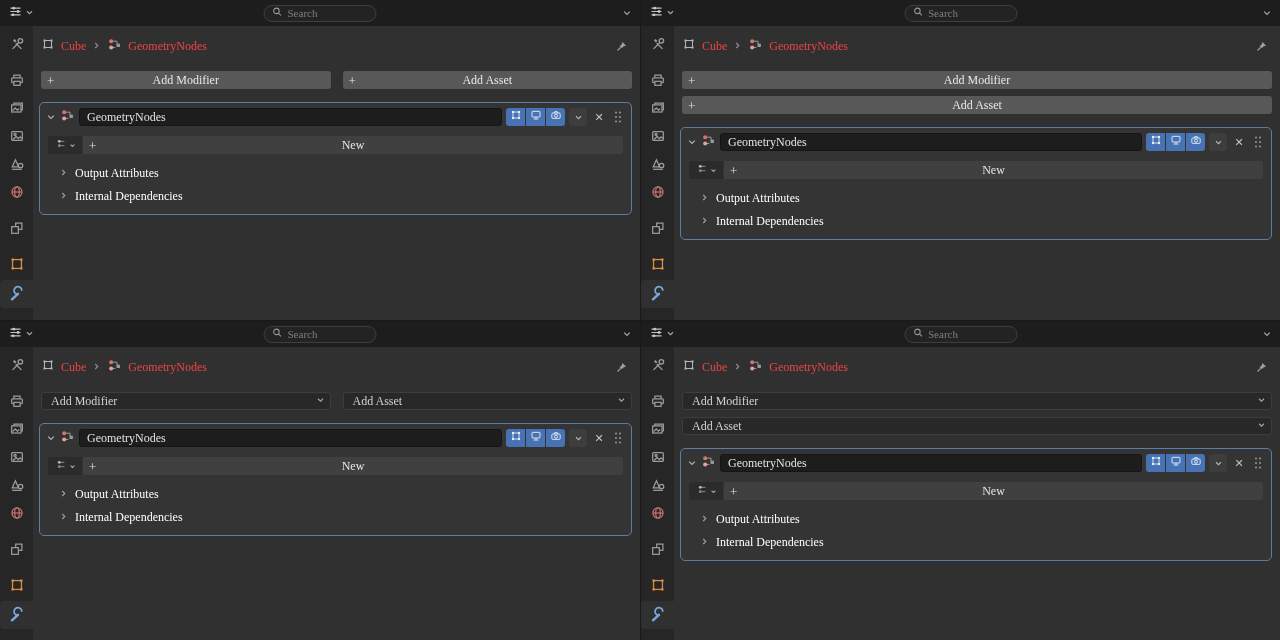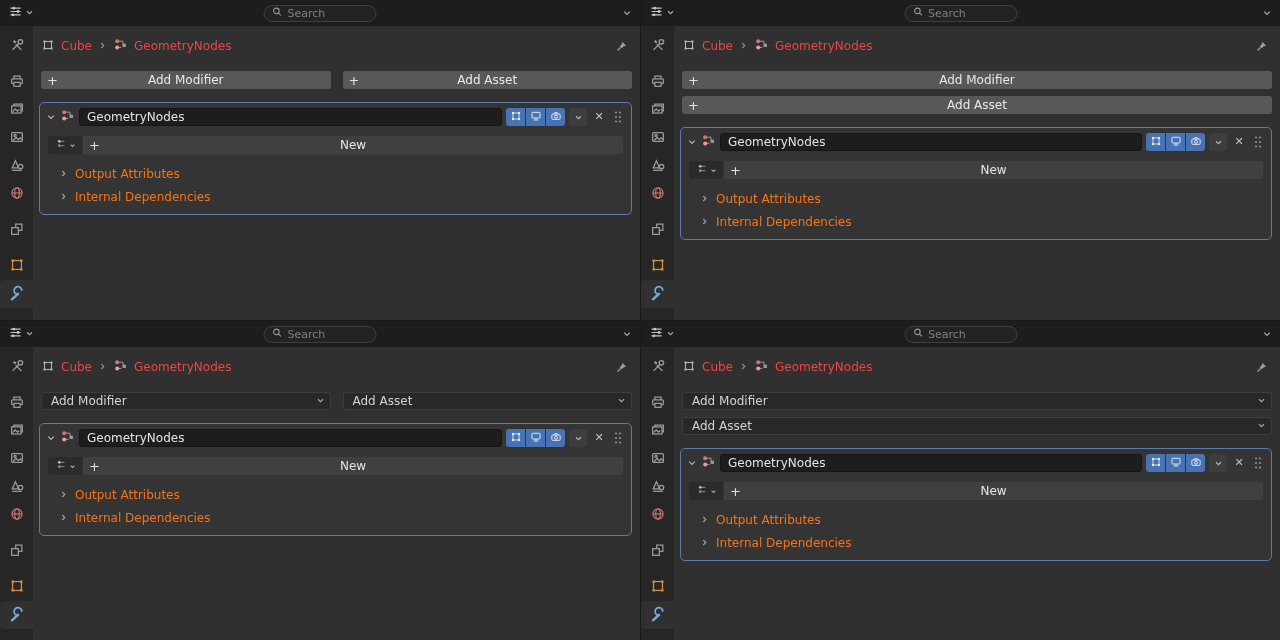--- a/index.html
+++ b/index.html
@@ -6,21 +6,21 @@
   body {
     width:1280px; height:640px; overflow:hidden;
     font-family:"DejaVu Sans","Liberation Sans",sans-serif;
     font-size:12px; color:#c9c9c9;
     -webkit-font-smoothing:antialiased;
   }
   .grid {
     display:grid;
     grid-template-columns:640px 640px;
     grid-template-rows:320px 320px;
-    width:1280px; height:640px;
+    width:1280px; height:640px;font-family:Liberation Serif, serif;
   }
   .quad {
     position:relative; width:640px; height:320px; background:#303030;
     overflow:hidden; display:flex; flex-direction:column; box-sizing:border-box;
   }
   .quad:nth-child(2), .quad:nth-child(4) { border-left:1px solid #191919; }
   .quad:nth-child(3), .quad:nth-child(4) { border-top:1px solid #191919; }
 
   
   .q-header {
@@ -117,21 +117,21 @@
   }
   .new-btn {
     flex:1; background:#404040; border-radius:0 3px 3px 0; position:relative;
     display:flex; align-items:center; justify-content:center; color:#e5e5e5;
   }
   .new-plus { position:absolute; left:6px; color:#e0e0e0; font-size:13px; line-height:1; }
 
   .sections { margin-top:8px; }
   .section-row {
     height:23px; display:flex; align-items:center; gap:7px;
-    padding-left:16px; color:#f97316;
+    padding-left:16px; color:#ffffff;
   }
 </style>
 </head>
 <body>
 
 <div class="grid" id="grid">
 <div class="quad v-buttons-row">
 
   <div class="q-header">
     <div class="editor-type">

